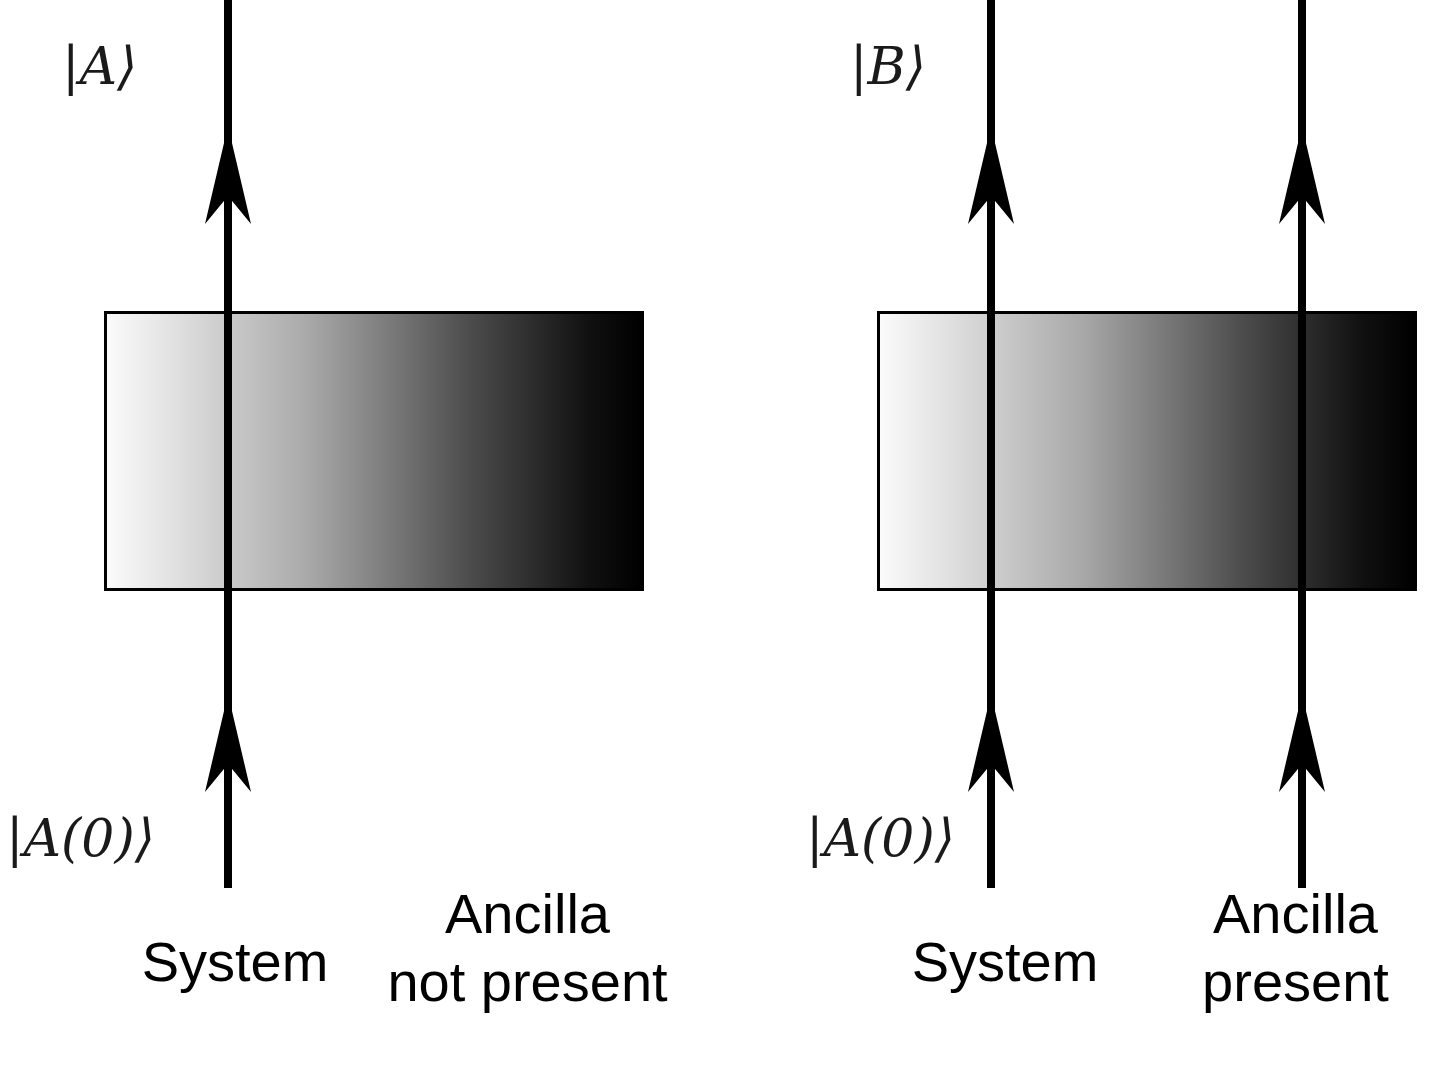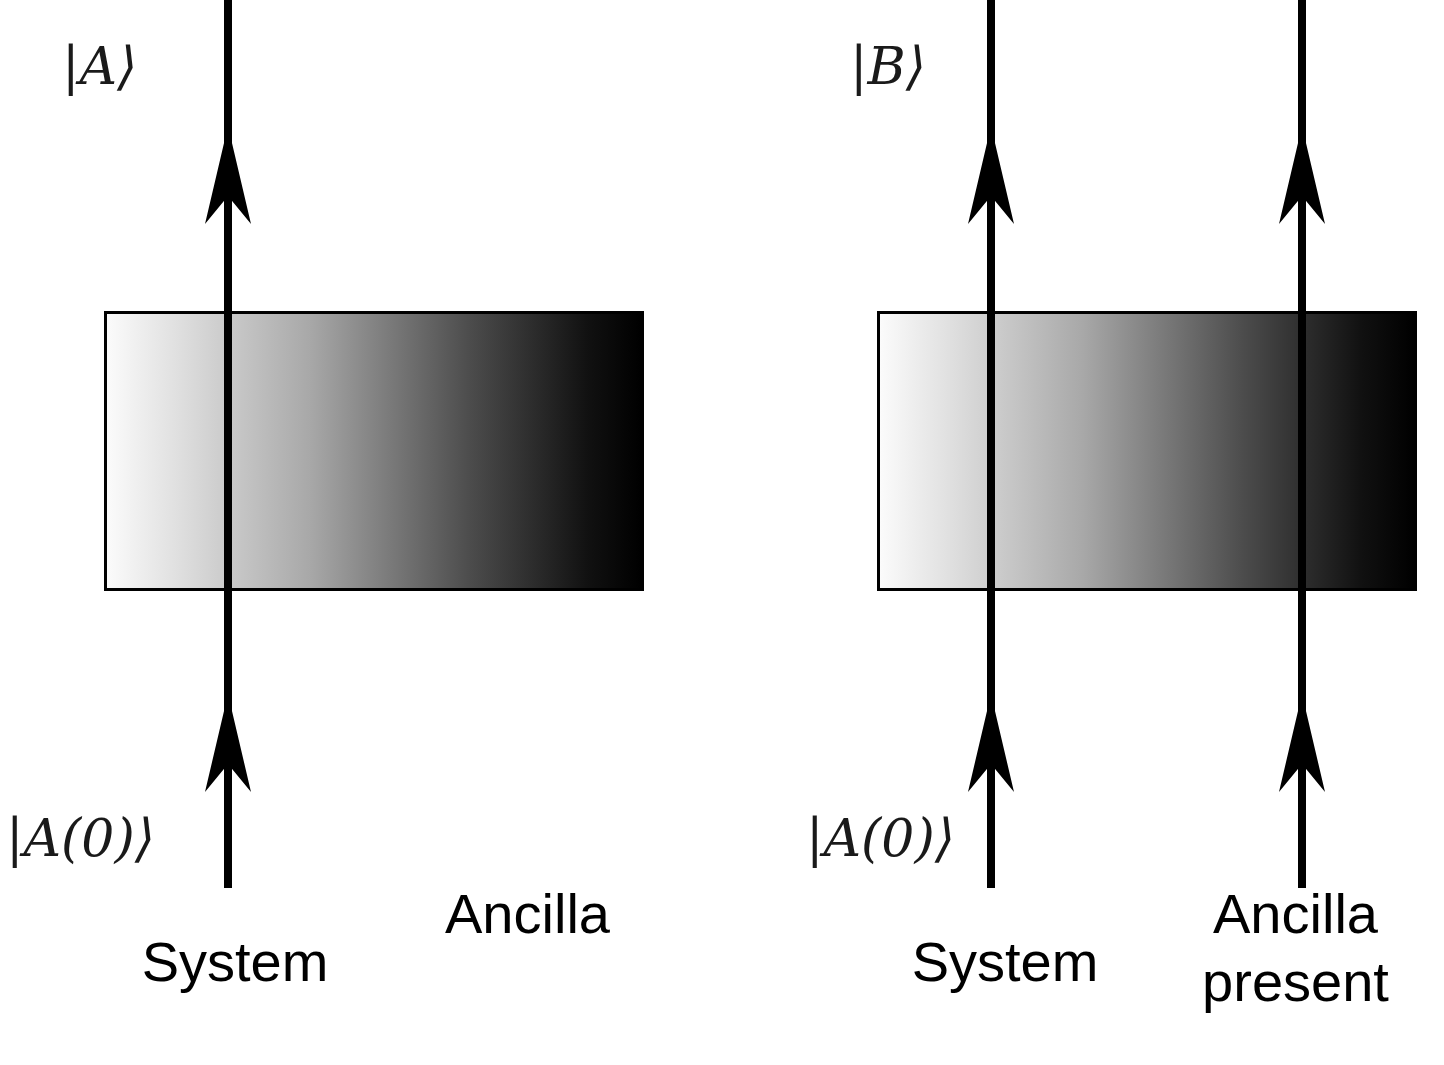--- a/index.html
+++ b/index.html
@@ -83,20 +83,21 @@
         </svg>
     </div>
 
     <div class="ket" style="left:62px; top:40px;">|A⟩</div>
     <div class="ket" style="left:6px; top:812px;">|A(0)⟩</div>
 
     <div class="sans-label" style="left:110px; top:928px; width:250px;">System</div>
 
     <div class="sans-label" style="left:355px; top:880px; width:345px;">
       <div>Ancilla</div>
+      <div>not present</div>
     </div>
 
   </div>
 
   <div>
 
     <div class="gbox" style="left:877px;"></div>
 
     <div class="wire" style="left:987px;"></div>
     <div class="wire" style="left:1298px;"></div>

